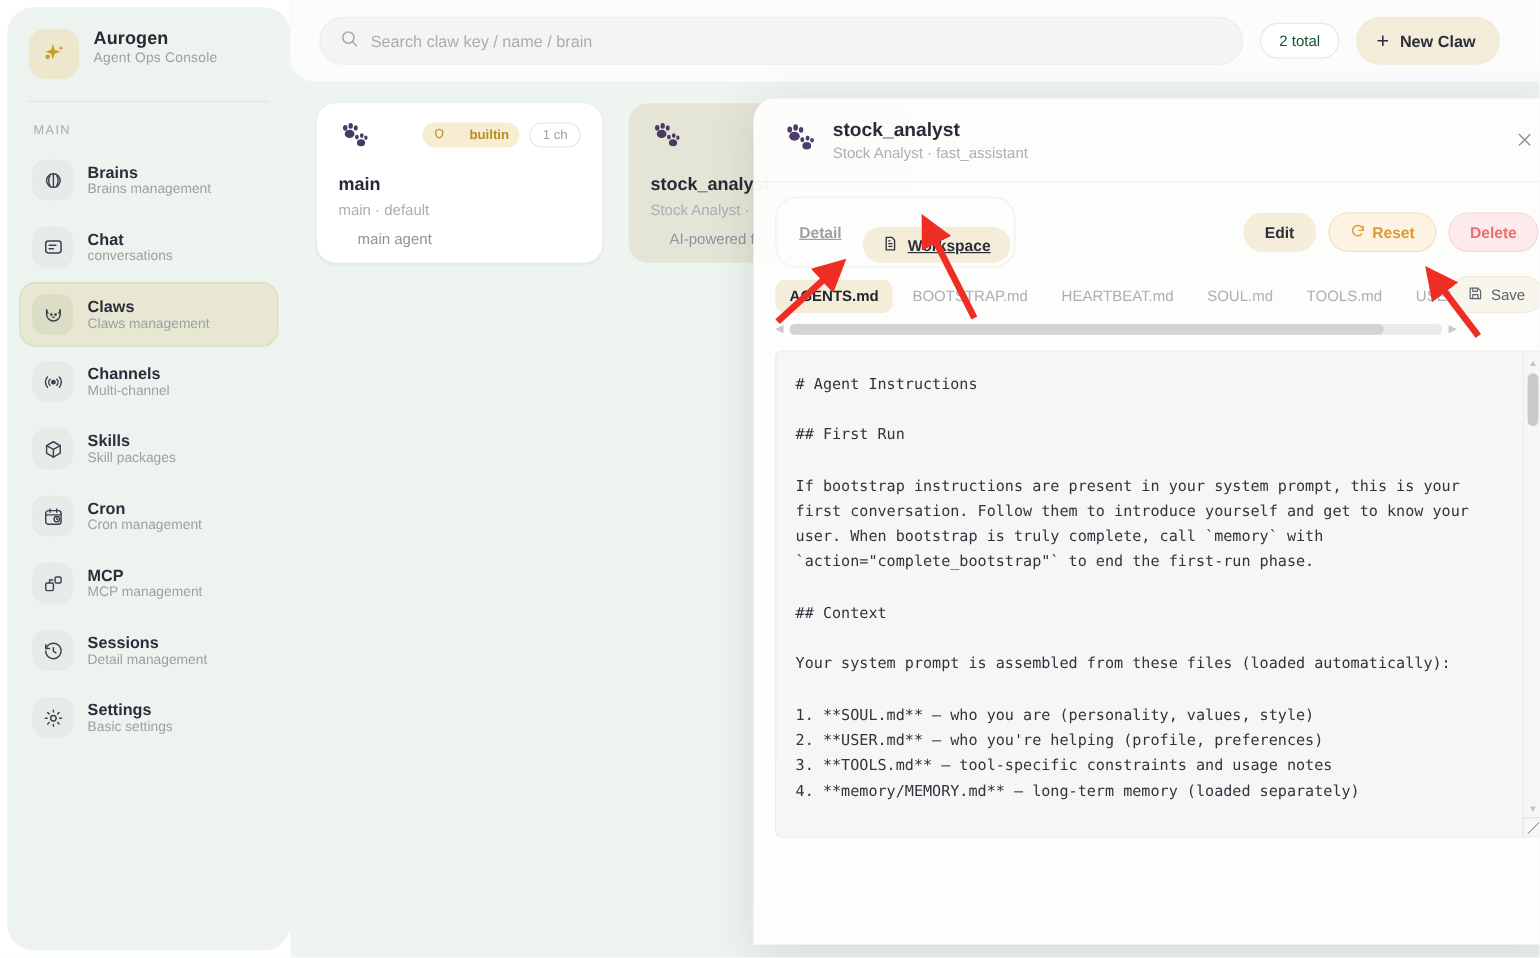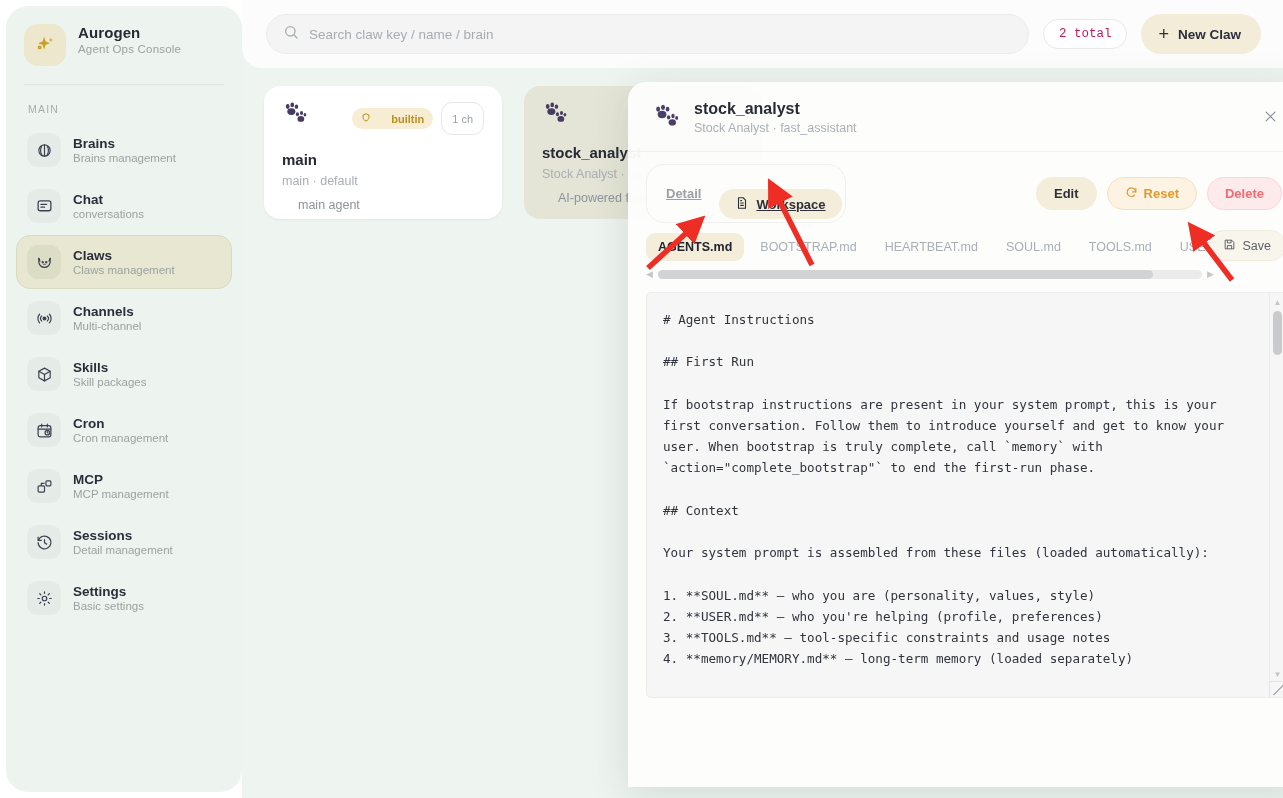--- a/index.html
+++ b/index.html
@@ -83,21 +83,21 @@
   .search-input {
     flex: 1; border: none; outline: none; background: transparent;
     font-family: "Liberation Sans", sans-serif;
     font-size: 13.5px; color: #3a3f48;
   }
   .search-input::placeholder { color: #a6adb3; }
   .total-pill {
     height: 30px; padding: 0 15px;
     border: 1px solid #e7e9e8; border-radius: 15px;
     display: flex; align-items: center;
-    font-size: 12.5px; color: #be185d; background: #fff; font-family: Liberation Mono, monospace;
+    font-size: 12.5px; color: #14532d; background: #fff;
   }
   .new-claw {
     height: 40px; padding: 0 20px 0 17px;
     background: #f2ecd9; border: none; border-radius: 20px;
     display: flex; align-items: center; gap: 9px;
     font-size: 13.5px; font-weight: 700; color: #2c2f3a;
     cursor: pointer; font-family: "Liberation Sans", sans-serif;
   }
   .plus { font-size: 18px; font-weight: 400; line-height: 1; }
 
@@ -117,21 +117,21 @@
   .card-top { display: flex; align-items: flex-start; justify-content: space-between; }
   .paw { color: #473a63; }
   .badges { display: flex; gap: 8px; align-items: center; }
   .badge-builtin {
     height: 21px; padding: 0 9px; border-radius: 11px;
     background: #f7edd2; color: #ba8e20;
     font-size: 11px; font-weight: 700;
     display: flex; align-items: center; gap: 20px;
   }
   .badge-ch {
-    height: 33px; padding: 0 10px; border-radius: 11px;
+    height: 21px; padding: 0 10px; border-radius: 11px;
     border: 1px solid #e6e8e7; color: #9aa1a7;
     font-size: 11px; display: flex; align-items: center;
   }
   .card-name { margin-top: 16px; font-size: 15px; font-weight: 700; color: #262a35; }
   .card-meta { margin-top: 6px; font-size: 12.5px; color: #a9afb4; }
   .card-desc { margin-top: 10px; font-size: 12.5px; color: #8d949a; white-space: nowrap; padding-left: 16px; }
 
   
   .modal {
     position: absolute; left: 628px; top: 82px;

